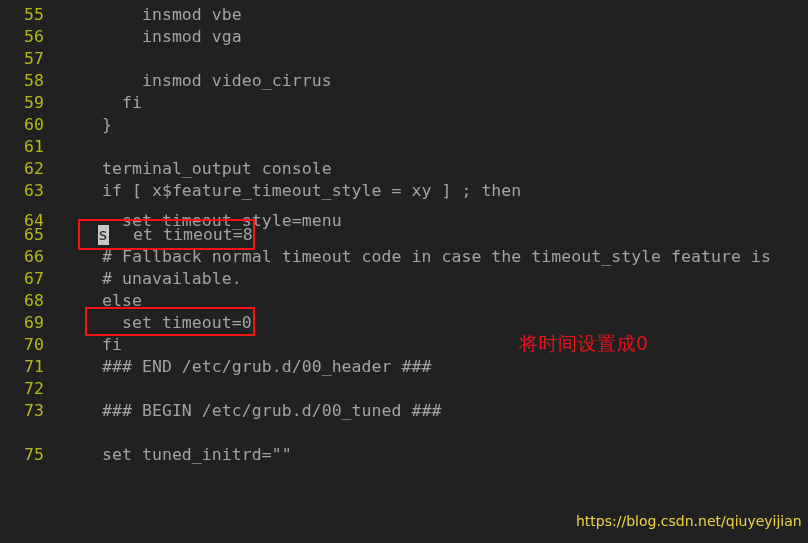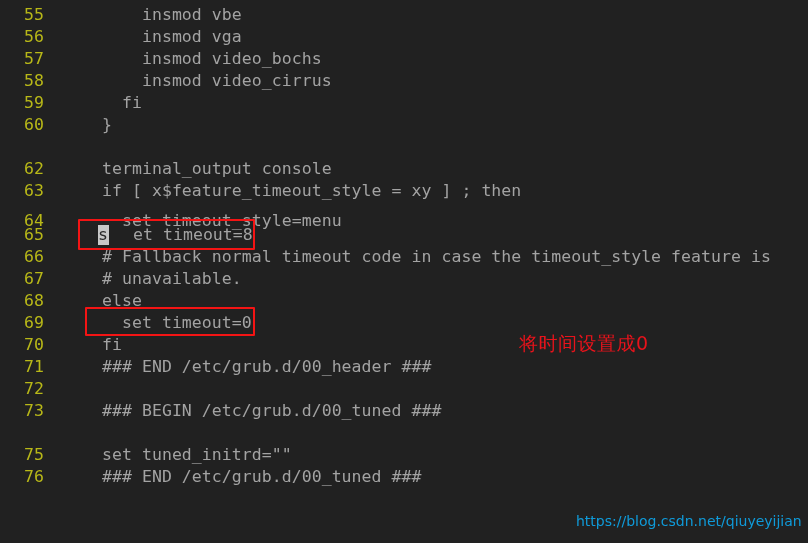--- a/index.html
+++ b/index.html
@@ -75,21 +75,21 @@
     position: absolute;
     color: #e8131b;
     font-family: "DejaVu Sans", "Liberation Sans", sans-serif;
     font-size: 19px;
     font-weight: 500;
     white-space: nowrap;
     letter-spacing: 0.5px;
   }
   .watermark {
     position: absolute;
-    color: #0ea5e9;
+    color: #fde047;
     font-family: "DejaVu Sans", "Liberation Sans", sans-serif;
     font-size: 14px;
     opacity: 0.92;
     white-space: nowrap;
   }
 </style>
 </head>
 <body>
 
 <div id="screen">
@@ -99,33 +99,36 @@
     <div class="code-line" style="top:4px;position:absolute;left:0;width:808px;">
       <span class="ln">55</span>
       <span class="ltext">    insmod vbe</span>
     </div>
     <div class="code-line" style="top:26px;position:absolute;left:0;width:808px;">
       <span class="ln">56</span>
       <span class="ltext">    insmod vga</span>
     </div>
     <div class="code-line" style="top:48px;position:absolute;left:0;width:808px;">
       <span class="ln">57</span>
-      <span class="ltext">    insmod video_bochs</span>
     </div>
     <div class="code-line" style="top:70px;position:absolute;left:0;width:808px;">
       <span class="ln">58</span>
       <span class="ltext">    insmod video_cirrus</span>
     </div>
     <div class="code-line" style="top:92px;position:absolute;left:0;width:808px;">
       <span class="ln">59</span>
       <span class="ltext">  fi</span>
     </div>
     <div class="code-line" style="top:114px;position:absolute;left:0;width:808px;">
       <span class="ln">60</span>
       <span class="ltext">}</span>
+    </div>
+    <div class="code-line" style="top:136px;position:absolute;left:0;width:808px;">
+      <span class="ln">61</span>
+      <span class="ltext"></span>
     </div>
     <div class="code-line" style="top:158px;position:absolute;left:0;width:808px;">
       <span class="ln">62</span>
       <span class="ltext">terminal_output console</span>
     </div>
     <div class="code-line" style="top:180px;position:absolute;left:0;width:808px;">
       <span class="ln">63</span>
       <span class="ltext">if [ x$feature_timeout_style = xy ] ; then</span>
     </div>
     <div class="code-line" style="top:210px;position:absolute;left:0;width:744px;">
@@ -167,24 +170,20 @@
       <span class="ltext"></span>
     </div>
     <div class="code-line" style="top:400px;position:absolute;left:0;width:808px;">
       <span class="ln">73</span>
       <span class="ltext">### BEGIN /etc/grub.d/00_tuned ###</span>
     </div>
     <div class="code-line" style="top:444px;position:absolute;left:0;width:808px;">
       <span class="ln">75</span>
       <span class="ltext">set tuned_initrd=""</span>
     </div>
-    <div class="code-line" style="top:466px;position:absolute;left:0;width:808px;">
-      <span class="ln">76</span>
-      <span class="ltext">### END /etc/grub.d/00_tuned ###</span>
-    </div>
 
   </div>
 
   <div class="redbox" style="left:78px; top:219px; width:177px; height:31px;"></div>
 
   <div class="redbox" style="left:85px; top:307px; width:170px; height:29px;"></div>
 
   <div class="annotation-cn" style="left:519px; top:331px;">将时间设置成0</div>
 
   <div class="watermark" style="left:576px; top:513px;">https://blog.csdn.net/qiuyeyijian</div>

